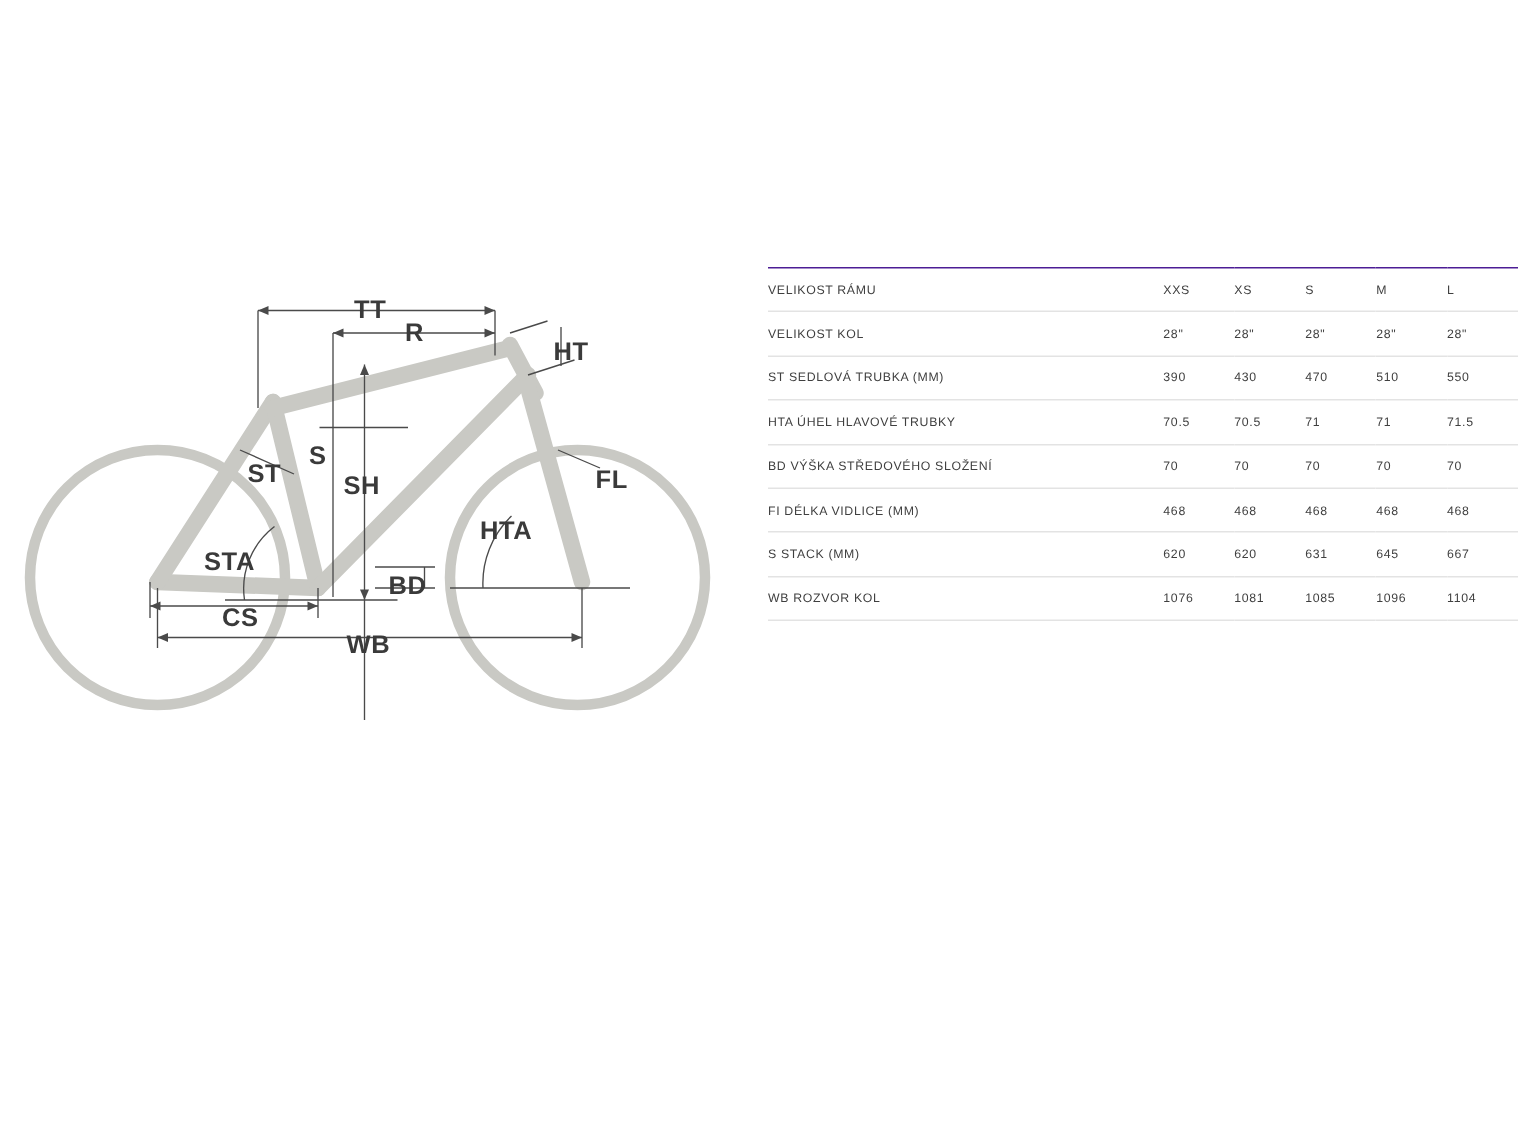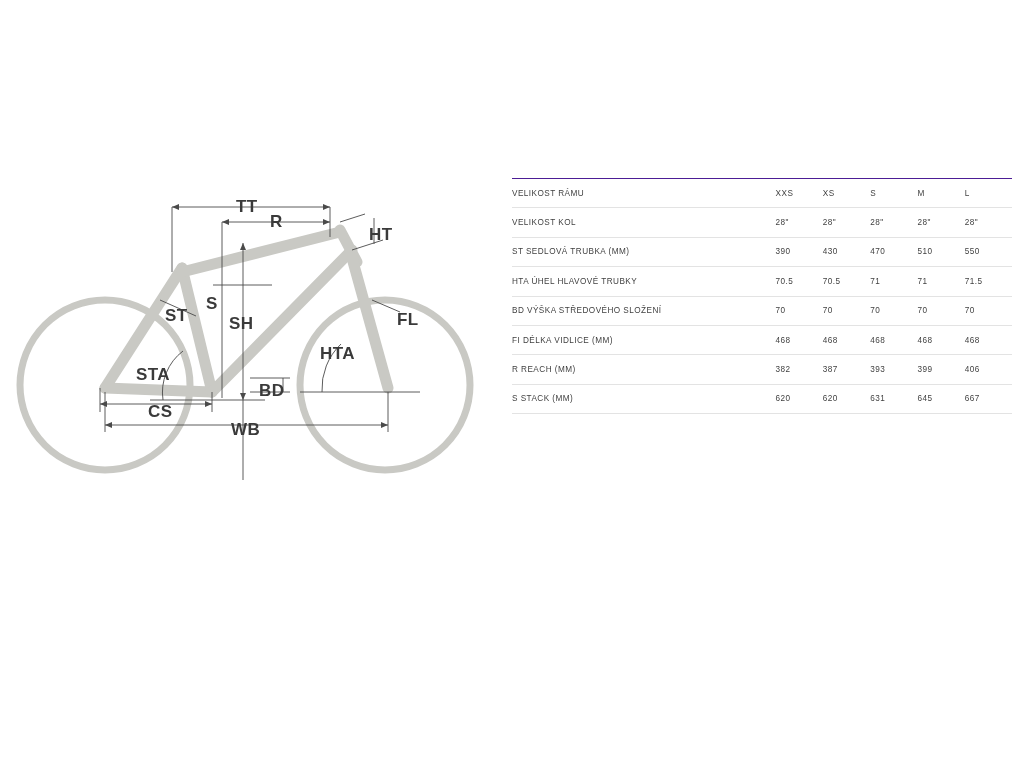--- a/index.html
+++ b/index.html
@@ -229,37 +229,37 @@
 
         <tr>
           <td class="rowlabel">FI DÉLKA VIDLICE (MM)</td>
           <td class="val col-xxs">468</td>
           <td class="val">468</td>
           <td class="val">468</td>
           <td class="val">468</td>
           <td class="val">468</td>
         </tr>
 
-        <tr>
-          <td class="rowlabel">R REACH (MM)</td>
-          <td class="val col-xxs">382</td>
-          <td class="val">387</td>
-          <td class="val">393</td>
-          <td class="val">399</td>
-          <td class="val">406</td>
-        </tr>
 
         <tr>
           <td class="rowlabel">S STACK (MM)</td>
           <td class="val col-xxs">620</td>
           <td class="val">620</td>
           <td class="val">631</td>
           <td class="val">645</td>
           <td class="val">667</td>
         </tr>
 
+        <tr>
+          <td class="rowlabel">WB ROZVOR KOL</td>
+          <td class="val col-xxs">1076</td>
+          <td class="val">1081</td>
+          <td class="val">1085</td>
+          <td class="val">1096</td>
+          <td class="val">1104</td>
+        </tr>
 
 
       </tbody>
     </table>
   </div>
 
 </div>
 
 </body></html>

